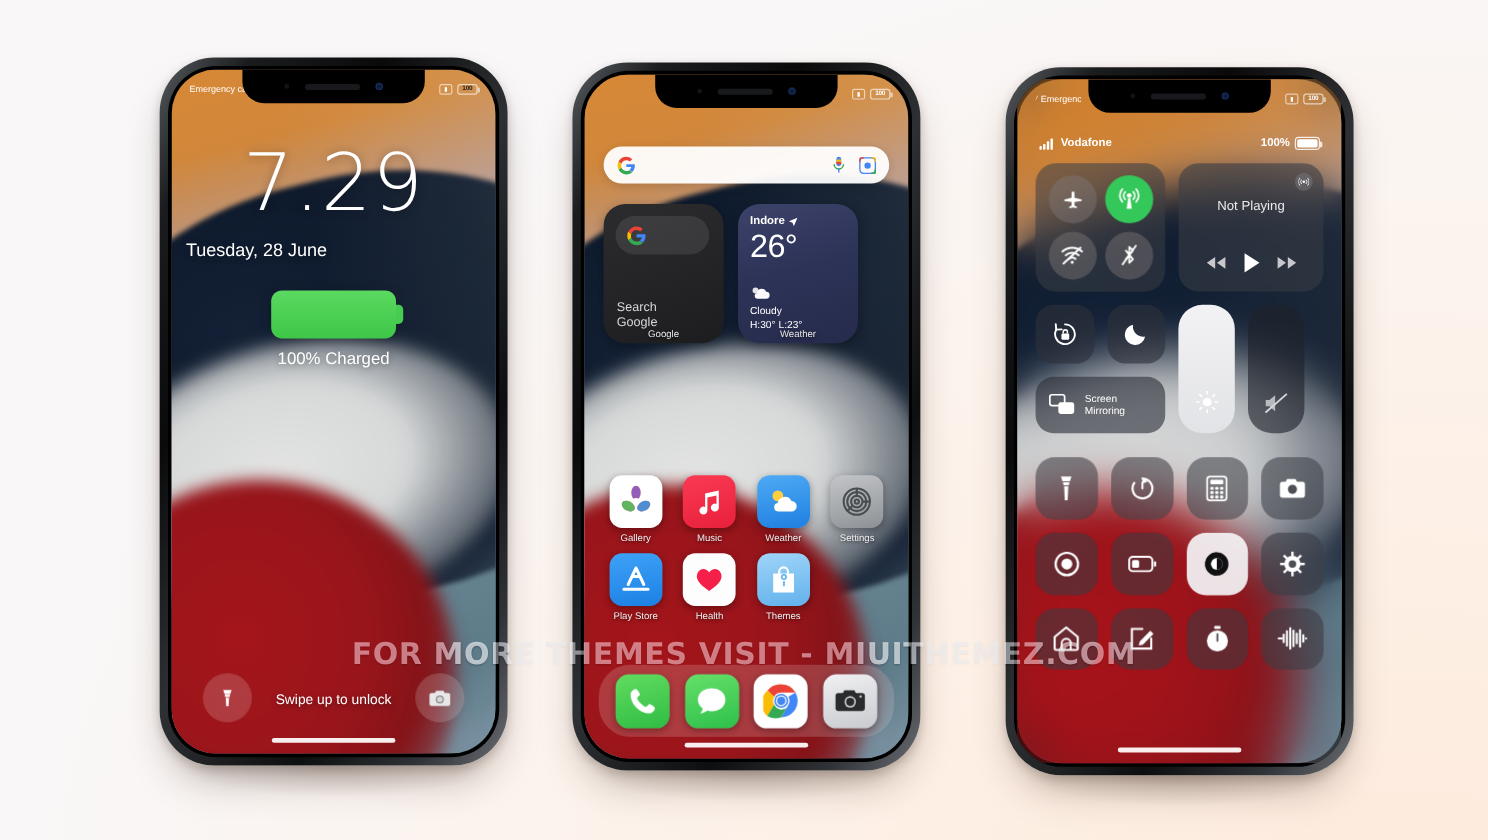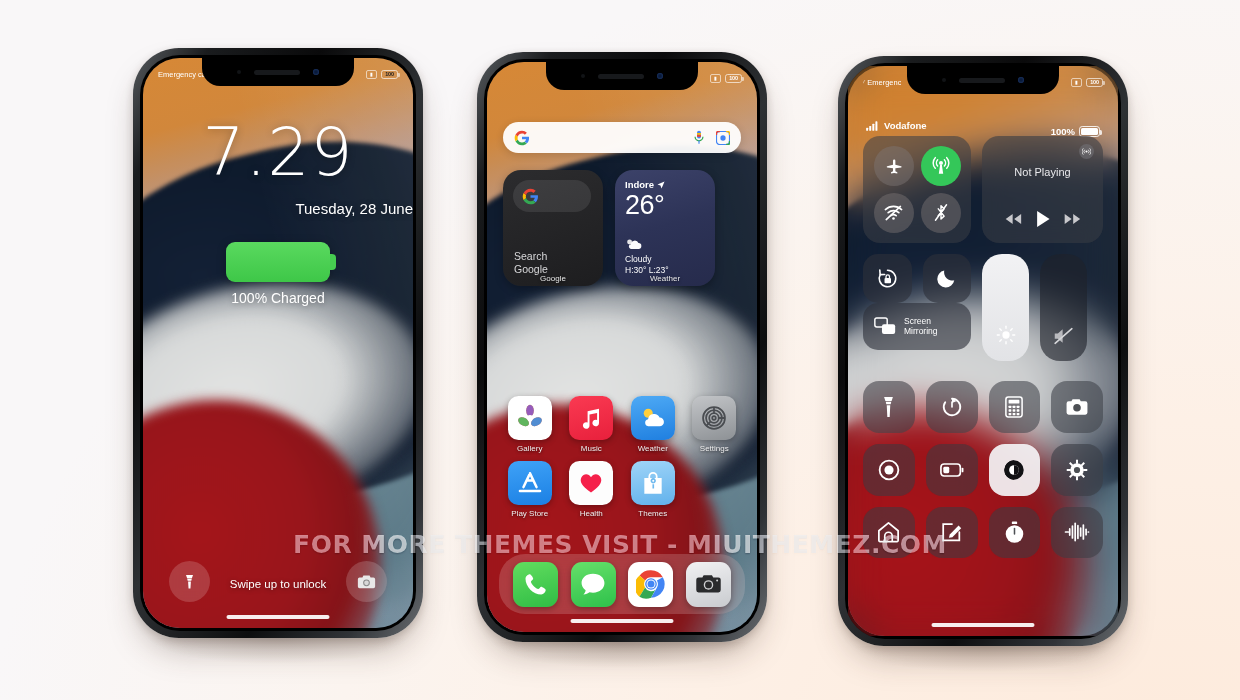--- a/index.html
+++ b/index.html
@@ -124,23 +124,24 @@
   
   .lock-wrap { position:absolute; inset:0; z-index:20; color:#fff; }
   .lock-time {
     position:absolute; top:62px; left:0; right:0; text-align:center;
     font-size: 66px; font-weight: 200; letter-spacing: 1px;
     font-family: "DejaVu Sans", sans-serif;
     text-shadow: 0 1px 8px rgba(0,0,0,0.30);
     line-height: 1;
   }
   .lock-date {
-    position:absolute; top:142px; left:0; right:0; text-align:right;
+    position:absolute; top:142px; left:0; right:0; text-align:left;
     font-size: 15px; font-weight: 400;
     text-shadow: 0 1px 6px rgba(0,0,0,0.35);
+    padding-left: 12px;
   }
   .batt-big {
     position:absolute; top:184px; left:50%; transform:translateX(-50%);
     width:104px; height:40px; border-radius:9px;
     background: linear-gradient(180deg,#5ad95f,#3ec748);
     box-shadow: 0 2px 10px rgba(0,0,0,0.25);
   }
   .batt-big::after{
     content:""; position:absolute; right:-6px; top:12px; width:6px; height:16px;
     border-radius:0 4px 4px 0; background:#46cc50;
@@ -240,38 +241,38 @@
 
   
   .cc-wrap { position:absolute; inset:0; z-index:20; }
   .cc-blur { position:absolute; inset:0; backdrop-filter: blur(18px) saturate(1.1); background: rgba(20,24,30,0.12); }
   .cc-status {
     position:absolute; top:48px; left:18px; right:18px;
     display:flex; align-items:center; justify-content:space-between;
     color:#fff; font-size:9.5px; font-weight:600;
   }
   .cc-status .l { display:flex; align-items:center; gap:5px; }
-  .cc-status .r { display:flex; align-items:center; gap:4px;margin-top:12px; }
+  .cc-status .r { display:flex; align-items:center; gap:4px; }
   .cc-batt { width:21px;height:11px;border:1.2px solid rgba(255,255,255,0.85);border-radius:3.2px;padding:1.2px;position:relative;}
   .cc-batt::after{content:"";position:absolute;right:-3.4px;top:3px;width:2px;height:4.6px;border-radius:0 1.5px 1.5px 0;background:rgba(255,255,255,0.8);}
   .cc-batt i{display:block;height:100%;width:100%;border-radius:1.6px;background:#fff;}
 
   .cc-body { position:absolute; top:70px; left:15px; right:15px; }
   .cc-row1 { display:flex; gap:11px; }
   .tile { border-radius:17px; background: rgba(58,62,70,0.55); backdrop-filter: blur(12px); }
   .conn-tile { width:108px; height:107px; display:grid; grid-template-columns:1fr 1fr; place-items:center; padding:7px; }
   .circ { width:40px;height:40px;border-radius:50%;background:rgba(126,120,120,0.45);display:flex;align-items:center;justify-content:center;}
   .circ.on { background:#34c759; }
   .media-tile { flex:1; height:107px; position:relative; padding:10px; }
   .media-tile .np { position:absolute; top:30px; left:0; right:0; text-align:center; color:#e9e9ec; font-size:11px; }
   .media-tile .ctrls { position:absolute; bottom:15px; left:0; right:0; display:flex; align-items:center; justify-content:space-around; padding:0 16px; }
   .airplay { position:absolute; top:8px; right:9px; width:15px;height:15px;border-radius:50%;background:rgba(120,120,125,0.5);display:flex;align-items:center;justify-content:center;}
 
   .cc-row2 { display:flex; gap:11px; margin-top:11px; }
-  .left-stack { width:108px; display:flex; flex-direction:column; }
+  .left-stack { width:108px; display:flex; flex-direction:column; gap:11px; }
   .sq-pair { display:flex; gap:11px; }
   .sq { width:48.5px; height:48.5px; border-radius:15px; background:rgba(45,49,58,0.62); display:flex;align-items:center;justify-content:center; }
   .mirror { width:108px; height:47px; border-radius:15px; background:rgba(45,49,58,0.62); display:flex;align-items:center; gap:8px; padding-left:11px; color:#fff; font-size:8.5px; font-weight:500; line-height:1.2;}
   .slider {
     width:47px; height:107px; border-radius:20px; position:relative; overflow:hidden;
     display:flex; align-items:flex-end; justify-content:center; padding-bottom:16px;
   }
   .slider.bright { background: linear-gradient(180deg,#f2f2f4,#e2e3e6); }
   .slider.vol { background: rgba(30,34,42,0.62); }
   .slider svg { position:relative; z-index:2; }

